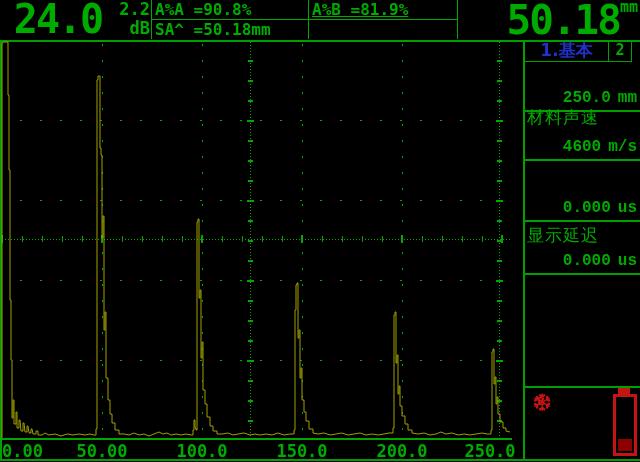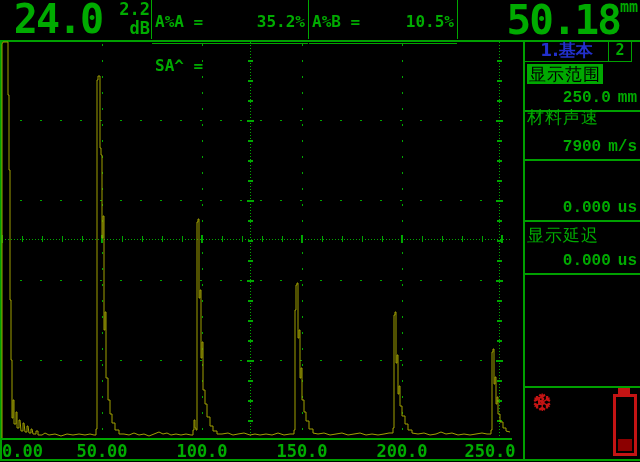--- a/index.html
+++ b/index.html
@@ -9,21 +9,21 @@
   
   #gain-main{left:4px;top:-2px;width:108px;font-size:40px;font-weight:bold;line-height:42px;
              letter-spacing:-2px;text-align:center;}
   #gain-step-col{left:112px;top:0;width:38px;height:40px;}
   #gain-step-col div{height:19px;line-height:19px;font-size:17px;font-weight:bold;text-align:right;}
   #readout-box{left:151px;top:0;width:307px;height:39px;display:flex;}
   .ro-col{height:100%;box-sizing:border-box;border-left:1px solid;}
   .ro-col.c1{width:157px;}
   .ro-col.c2{width:150px;border-right:1px solid;}
   .ro-row{height:19px;line-height:19px;font-size:16px;font-weight:bold;display:flex;
-          justify-content:space-between;padding:12px 3px;}
+          padding:0 3px;}
   .ro-row.r1{border-bottom:1px solid;height:19px;}
   #primary-readout{left:458px;top:-2px;width:180px;height:42px;display:flex;justify-content:flex-end;}
   #primary-value{font-size:41px;font-weight:bold;line-height:44px;letter-spacing:-2px;}
   #primary-unit{font-size:15px;font-weight:bold;line-height:15px;margin-top:2px;}
   
   #topbar-divider{left:0;top:40px;width:640px;height:2px;}
   #left-border{left:0;top:40px;width:2px;height:420px;}
   #bottom-border{left:0;top:459px;width:640px;height:2px;}
   .green-fill{background:#00a000;}
   
@@ -61,30 +61,31 @@
   <div class="abs" id="gain-main">24.0</div>
   <div class="abs" id="gain-step-col">
     <div>2.2</div>
     <div>dB</div>
   </div>
 
   <div class="abs" id="readout-box">
     <div class="ro-col c1" style="border-color: rgb(0, 168, 0);">
       <div class="ro-row r1" style="border-color: rgb(0, 168, 0);">
         <span>A%A =</span>
-        <span>35.2%</span>
+        <span>90.8%</span>
       </div>
       <div class="ro-row">
         <span>SA^ =</span>
+        <span>50.18mm</span>
       </div>
     </div>
     <div class="ro-col c2" style="border-color: rgb(0, 168, 0);">
-      <div class="ro-row r1" style="border-color: rgb(0, 168, 0);">
+      <div class="ro-row r1" style="border-color: rgb(0, 168, 0); text-decoration: underline;">
         <span>A%B =</span>
-        <span>10.5%</span>
+        <span>81.9%</span>
       </div>
     </div>
   </div>
 
   <div class="abs" id="primary-readout">
     <span id="primary-value">50.18</span>
     <span id="primary-unit">mm</span>
   </div>
 
   <div class="abs green-fill" id="topbar-divider"></div>
@@ -814,30 +815,29 @@
       <text x="490" y="417" fill="#00ab00" font-family="&quot;DejaVu Sans Mono&quot;,&quot;Liberation Mono&quot;,monospace" font-size="17" font-weight="bold" text-anchor="middle">250.0</text>
     </svg>
 
   <div class="abs" id="sidebar">
     <div id="tab-row">
       <div class="tab t1" style="color: rgb(34, 48, 204);">1.基本</div>
       <div class="tab t2">2</div>
     </div>
 
     <div class="menu-cell" id="cell-1">
-      <div class="menu-label"><span class="sel">显示范围</span></div>
       <div class="menu-value">
         <span>250.0</span><span class="unit">mm</span>
       </div>
     </div>
 
     <div class="menu-cell" id="cell-2">
       <div class="menu-label">材料声速</div>
       <div class="menu-value">
-        <span>7900</span><span class="unit">m/s</span>
+        <span>4600</span><span class="unit">m/s</span>
       </div>
     </div>
 
     <div class="menu-cell" id="cell-3">
       <div class="menu-value">
         <span>0.000</span><span class="unit">us</span>
       </div>
     </div>
 
     <div class="menu-cell" id="cell-4">

